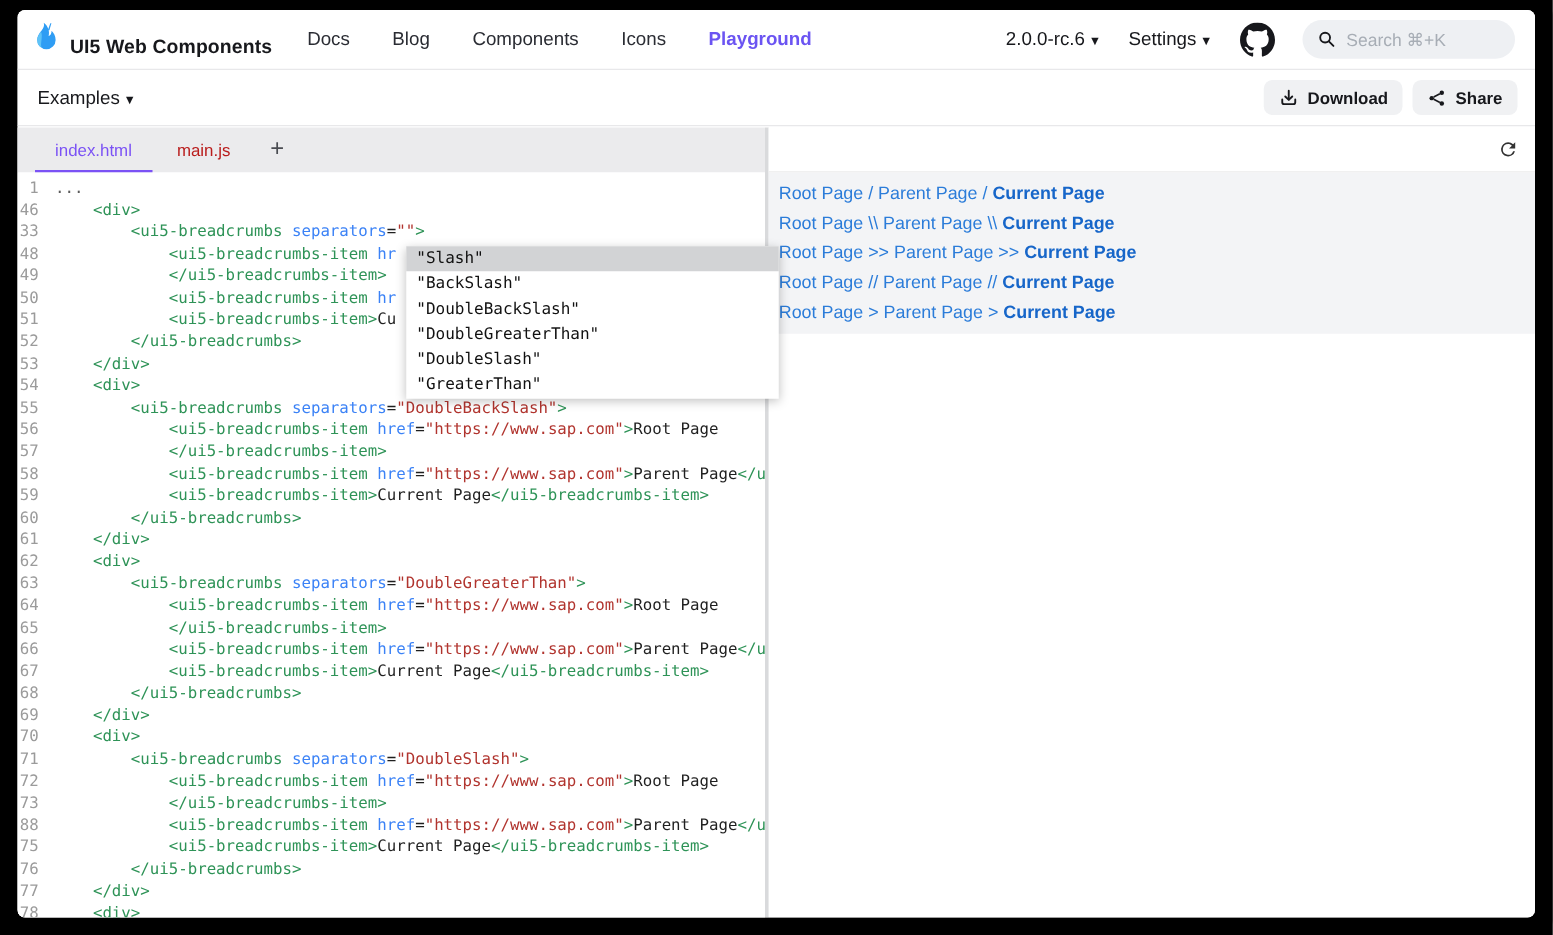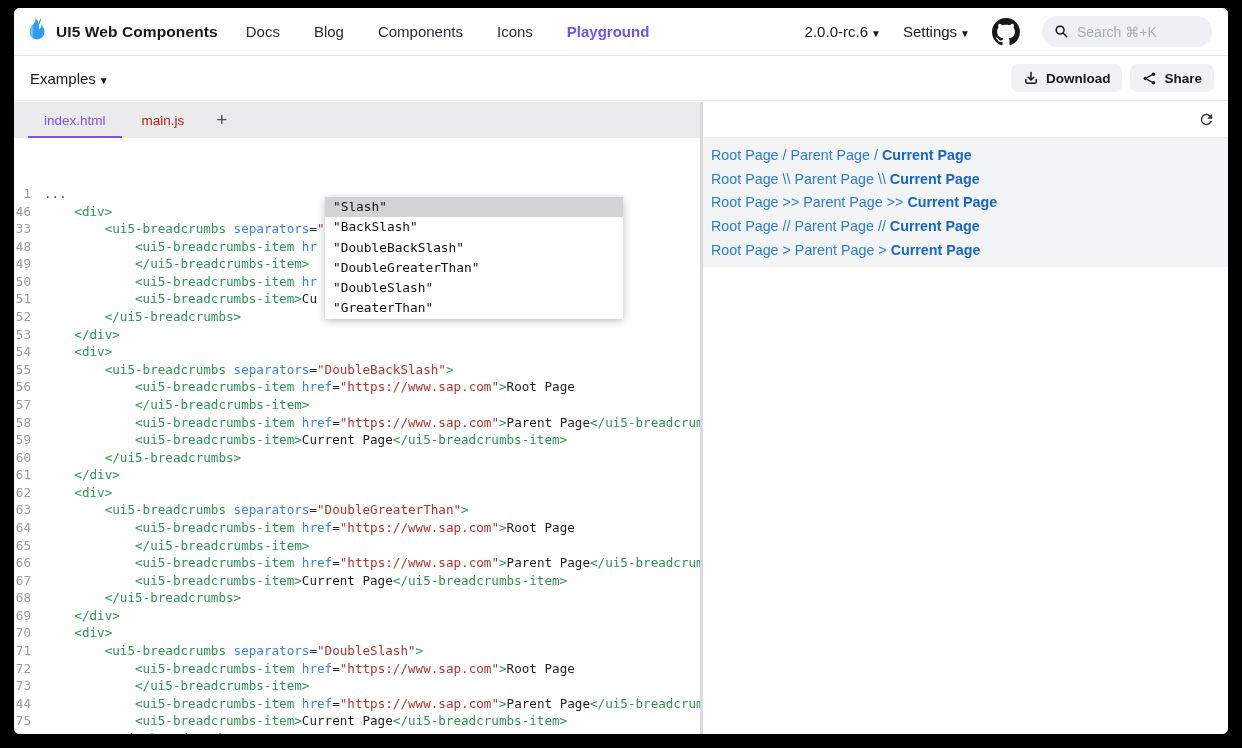--- a/index.html
+++ b/index.html
@@ -2,42 +2,42 @@
 <html><head>
 <meta charset="utf-8">
 <style>
   * { margin:0; padding:0; box-sizing:border-box; }
   html,body { width:1242px; height:748px; background:#000; font-family:"Liberation Sans", sans-serif; }
   .frame { position:relative; width:1242px; height:748px; background:#000; border-radius:12px; overflow:hidden; }
   .screen { position:absolute; left:14px; top:8px; width:1214px; height:726px; background:#fff; border-radius:6px; overflow:hidden; }
 
   
   .hdr { height:48px; display:flex; align-items:center; padding:0 16px 0 8px; border-bottom:1px solid #e8e8ea; background:#fff; }
-  .brand { display:flex; align-items:center; gap:8px; margin-right:28px; }
+  .brand { display:flex; align-items:flex-end; gap:8px; margin-right:28px; }
   .brand-title { font-size:15.5px; font-weight:700; color:#17181c; letter-spacing:.1px; }
   .nav { display:flex; align-items:center; gap:34px; }
   .nav-item { font-size:15px; color:#2a2c33; text-decoration:none; cursor:pointer; }
   .nav-item.active { color:#6b54f2;font-weight:bold; }
   .hdr-right { margin-left:auto; display:flex; align-items:center; gap:22px; }
   .menu-link { font-size:15px; color:#17181c; cursor:pointer; white-space:nowrap; }
   .caret { font-size:10px; color:#17181c; margin-left:3px; }
   .gh { width:28px; height:28px; display:block; cursor:pointer; }
   .search-pill { display:flex; align-items:center; gap:8px; width:170px; height:31px; background:#eef0f3; border-radius:16px; padding:0 12px; }
   .search-pill input { border:none; outline:none; background:transparent; font-size:14px; color:#333; width:115px; font-family:"Liberation Sans",sans-serif; }
   .search-pill input::placeholder { color:#a7adb5; }
 
   
   .bar { height:45px; display:flex; align-items:center; padding:0 14px 0 16px; border-bottom:1px solid #e8e8ea; background:#fff; }
   .examples { font-size:15px; color:#17181c; cursor:pointer; }
   .bar-right { margin-left:auto; display:flex; gap:8px; }
   .btn { display:flex; align-items:center; gap:7px; height:28px; padding:0 12px; background:#f0f1f3; border:none; border-radius:7px; font-size:13.5px; font-weight:600; color:#17181c; cursor:pointer; font-family:"Liberation Sans",sans-serif;justify-content:center; }
 
   
   .main { position:absolute; left:0; top:94px; right:0; bottom:0; display:flex; }
-  .editor { width:686px; display:flex; flex-direction:column; background:#fff;gap:44px; }
+  .editor { width:598px; display:flex; flex-direction:column; background:#fff; }
   .divider { width:3px; background:#d9dadc; }
   .preview { flex:1; background:#fff; display:flex; flex-direction:column; }
 
   
   .tabbar { height:36px; background:#ebebed; display:flex; align-items:stretch; padding-left:12px; flex:none; }
   .tab { position:relative; display:flex; align-items:center; padding:0 18px; font-size:13.5px; color:#b91c1c; cursor:pointer; }
   .tab.active { color:#7b52f5; }
   .tab.active::after { content:""; position:absolute; left:2px; right:2px; bottom:0; height:2.5px; background:#7b52f5; }
   .tab-add { display:flex; align-items:center; padding:0 14px; font-size:19px; color:#4a4c52; cursor:pointer; }
 
@@ -159,21 +159,21 @@
             <div class="code-line"><span class="ln">64</span><span class="code-text"><span class="tk-t">            &lt;ui5-breadcrumbs-item </span><span class="tk-a">href</span><span class="tk-p">=</span><span class="tk-s">"https://www.sap.com"</span><span class="tk-t">&gt;</span><span class="tk-x">Root Page</span></span></div>
             <div class="code-line"><span class="ln">65</span><span class="code-text"><span class="tk-t">            &lt;/ui5-breadcrumbs-item&gt;</span></span></div>
             <div class="code-line"><span class="ln">66</span><span class="code-text"><span class="tk-t">            &lt;ui5-breadcrumbs-item </span><span class="tk-a">href</span><span class="tk-p">=</span><span class="tk-s">"https://www.sap.com"</span><span class="tk-t">&gt;</span><span class="tk-x">Parent Page</span><span class="tk-t">&lt;/ui5-breadcrumbs-item&gt;</span></span></div>
             <div class="code-line"><span class="ln">67</span><span class="code-text"><span class="tk-t">            &lt;ui5-breadcrumbs-item&gt;</span><span class="tk-x">Current Page</span><span class="tk-t">&lt;/ui5-breadcrumbs-item&gt;</span></span></div>
             <div class="code-line"><span class="ln">68</span><span class="code-text"><span class="tk-t">        &lt;/ui5-breadcrumbs&gt;</span></span></div>
             <div class="code-line"><span class="ln">69</span><span class="code-text"><span class="tk-t">    &lt;/div&gt;</span></span></div>
             <div class="code-line"><span class="ln">70</span><span class="code-text"><span class="tk-t">    &lt;div&gt;</span></span></div>
             <div class="code-line"><span class="ln">71</span><span class="code-text"><span class="tk-t">        &lt;ui5-breadcrumbs </span><span class="tk-a">separators</span><span class="tk-p">=</span><span class="tk-s">"DoubleSlash"</span><span class="tk-t">&gt;</span></span></div>
             <div class="code-line"><span class="ln">72</span><span class="code-text"><span class="tk-t">            &lt;ui5-breadcrumbs-item </span><span class="tk-a">href</span><span class="tk-p">=</span><span class="tk-s">"https://www.sap.com"</span><span class="tk-t">&gt;</span><span class="tk-x">Root Page</span></span></div>
             <div class="code-line"><span class="ln">73</span><span class="code-text"><span class="tk-t">            &lt;/ui5-breadcrumbs-item&gt;</span></span></div>
-            <div class="code-line"><span class="ln">44</span><span class="code-text"><span class="tk-t">            &lt;ui5-breadcrumbs-item </span><span class="tk-a">href</span><span class="tk-p">=</span><span class="tk-s">"https://www.sap.com"</span><span class="tk-t">&gt;</span><span class="tk-x">Parent Page</span><span class="tk-t">&lt;/ui5-breadcrumbs-item&gt;</span></span></div>
+            <div class="code-line"><span class="ln">88</span><span class="code-text"><span class="tk-t">            &lt;ui5-breadcrumbs-item </span><span class="tk-a">href</span><span class="tk-p">=</span><span class="tk-s">"https://www.sap.com"</span><span class="tk-t">&gt;</span><span class="tk-x">Parent Page</span><span class="tk-t">&lt;/ui5-breadcrumbs-item&gt;</span></span></div>
             <div class="code-line"><span class="ln">75</span><span class="code-text"><span class="tk-t">            &lt;ui5-breadcrumbs-item&gt;</span><span class="tk-x">Current Page</span><span class="tk-t">&lt;/ui5-breadcrumbs-item&gt;</span></span></div>
             <div class="code-line"><span class="ln">76</span><span class="code-text"><span class="tk-t">        &lt;/ui5-breadcrumbs&gt;</span></span></div>
             <div class="code-line"><span class="ln">77</span><span class="code-text"><span class="tk-t">    &lt;/div&gt;</span></span></div>
             <div class="code-line"><span class="ln">78</span><span class="code-text"><span class="tk-t">    &lt;div&gt;</span></span></div>
           </div>
     </div>
     <div class="divider"></div>
     <div class="preview">
       <div class="pv-strip">
         <svg class="refresh" viewBox="0 0 24 24">

